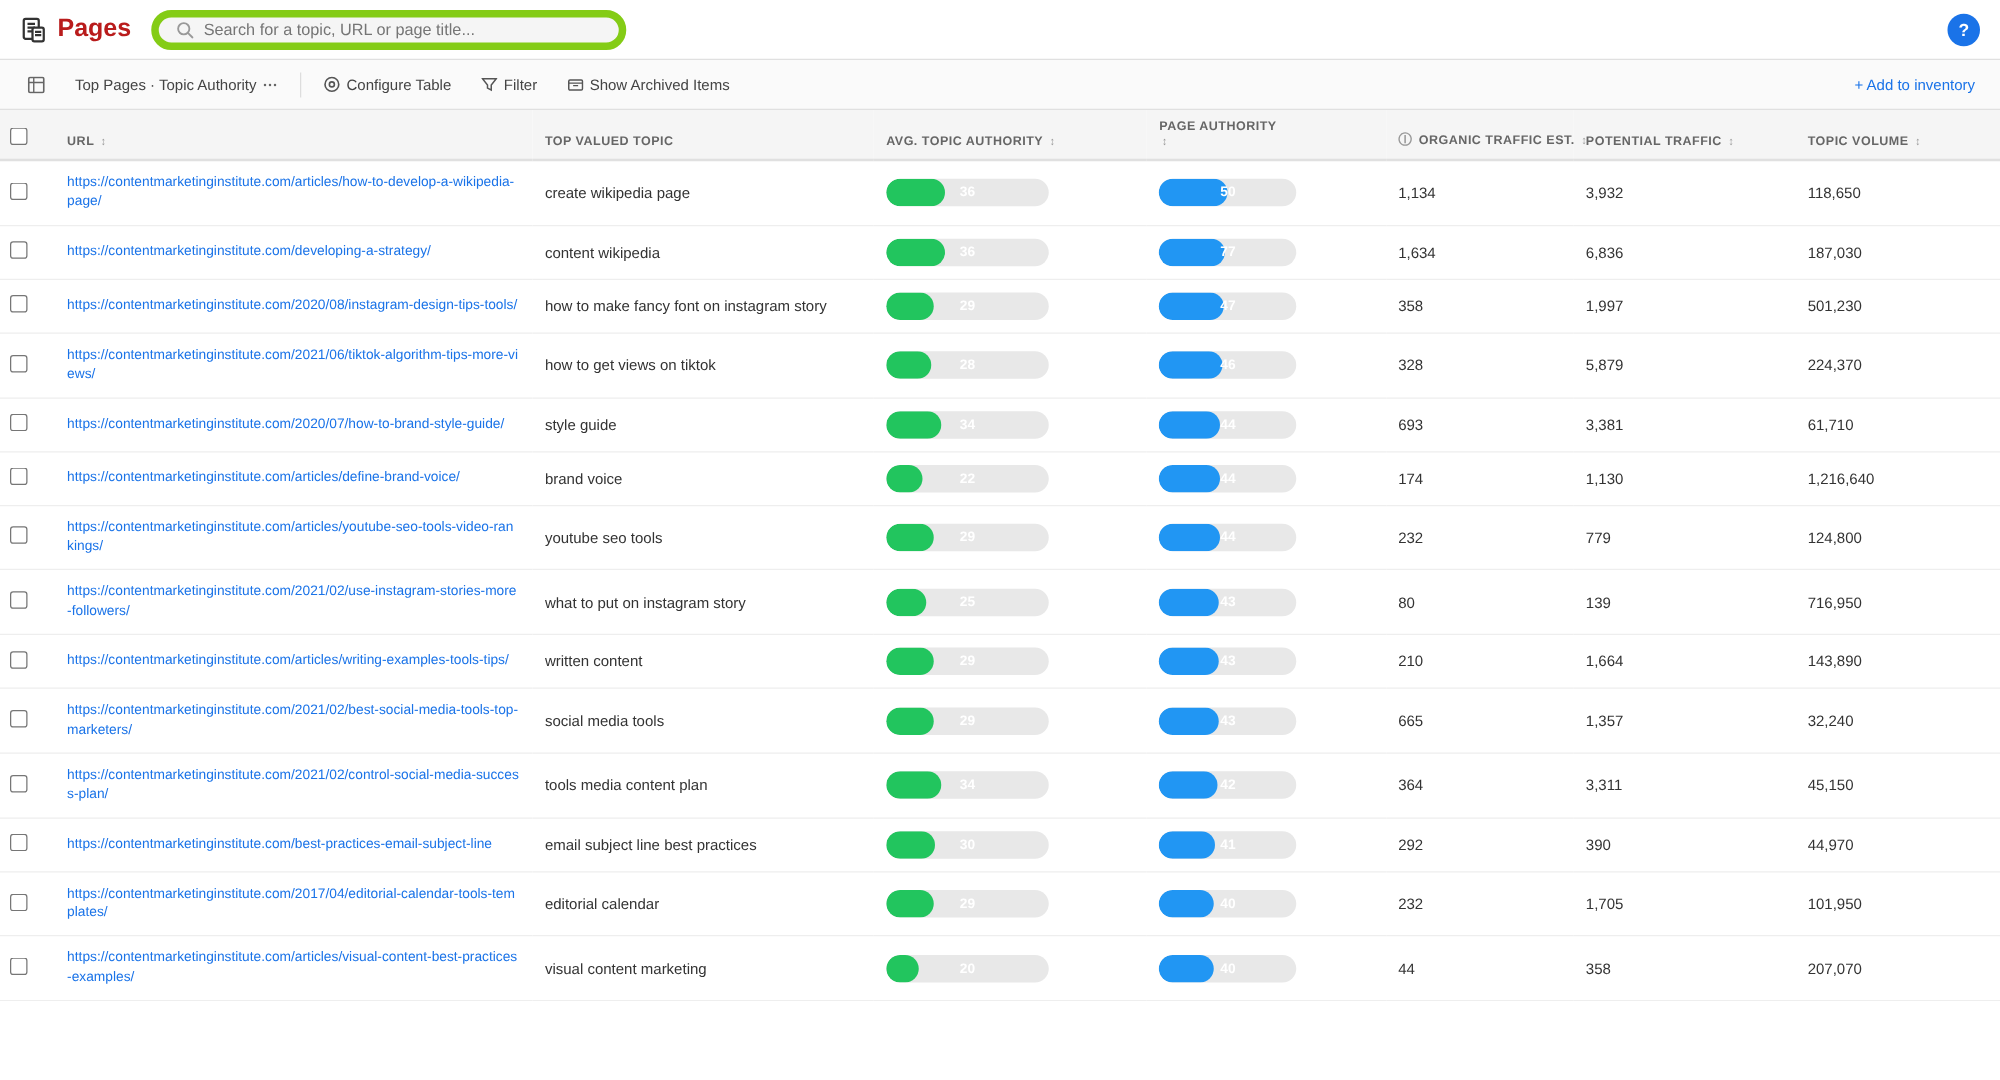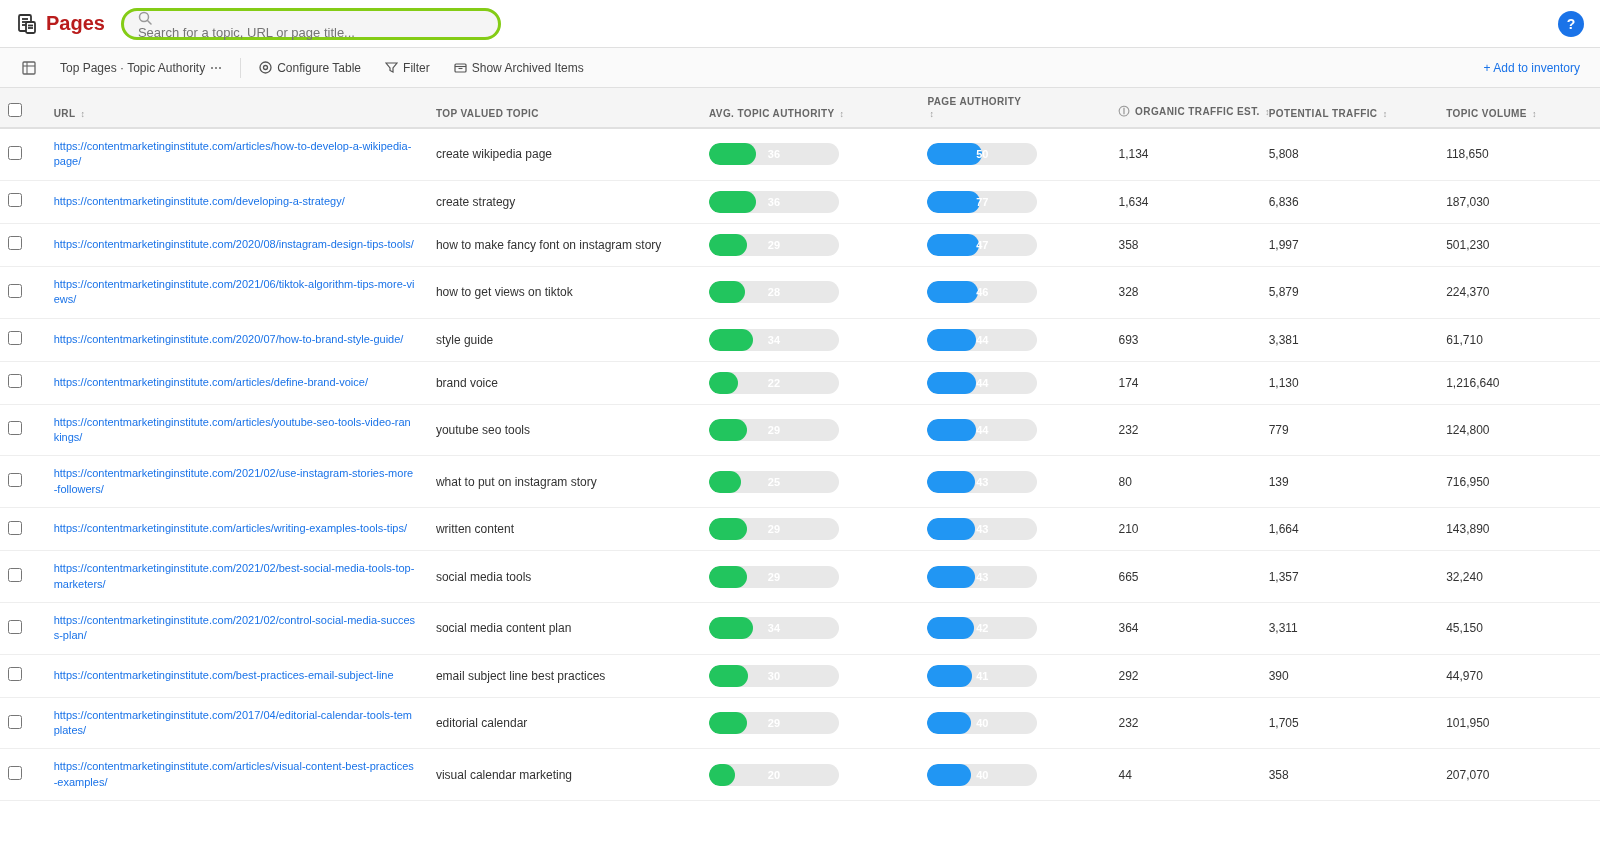--- a/index.html
+++ b/index.html
@@ -6,22 +6,22 @@
     body { font-family: -apple-system, BlinkMacSystemFont, 'Segoe UI', Arial, sans-serif; font-size: 13px; background: #fff; color: #333; overflow-x: hidden; }
 
     
     .top-header {
       display: flex; align-items: center; padding: 0 16px; height: 48px;
       border-bottom: 1px solid #e0e0e0; background: #fff;
     }
     .app-icon { width: 22px; height: 22px; margin-right: 8px; color: #333; flex-shrink: 0; }
     .app-title { font-size: 20px; font-weight: 700; margin-right: 16px; color: #b91c1c; }
     .search-bar {
-      display: flex; background: #f5f5f5; border: 3px solid #84cc16;
-      border-radius: 20px; padding: 0 14px; height: 32px; width: 380px; flex-direction: column;
+      display: flex; align-items: center; background: #f5f5f5; border: 6px solid #84cc16;
+      border-radius: 20px; padding: 0 14px; height: 32px; width: 380px;
     }
     .search-bar input {
       border: none; background: transparent; outline: none; font-size: 13px; color: #666; width: 100%;
     }
     .search-icon-svg { color: #999; margin-right: 8px; flex-shrink: 0; }
     .spacer { flex: 1; }
     .help-btn {
       width: 26px; height: 26px; border-radius: 50%; background: #1a73e8; color: #fff;
       display: flex; align-items: center; justify-content: center; font-weight: 700; font-size: 14px;
       cursor: pointer; flex-shrink: 0;
@@ -204,27 +204,27 @@
     <div class="bar-label">36</div>
   </div>
           </td>
           <td>
             <div class="bar-wrap-blue">
     <div class="bar-fill-blue" style="width:50%"></div>
     <div class="bar-label">50</div>
   </div>
           </td>
           <td>1,134</td>
-          <td>5,808</td>
+          <td>3,932</td>
           <td>118,650</td>
         </tr>
         <tr>
           <td class="check-col"><input type="checkbox" class="checkbox" style=""></td>
           <td class="url-cell col-url"><a href="#">https://contentmarketinginstitute.com/developing-a-strategy/</a></td>
-          <td>create strategy</td>
+          <td>content wikipedia</td>
           <td>
             <div class="bar-wrap">
     <div class="bar-fill-green" style="width:36%"></div>
     <div class="bar-label">36</div>
   </div>
           </td>
           <td>
             <div class="bar-wrap-blue">
     <div class="bar-fill-blue" style="width:48%"></div>
     <div class="bar-label">77</div>
@@ -390,21 +390,21 @@
     <div class="bar-label">43</div>
   </div>
           </td>
           <td>665</td>
           <td>1,357</td>
           <td>32,240</td>
         </tr>
         <tr>
           <td class="check-col"><input type="checkbox" class="checkbox" style=""></td>
           <td class="url-cell col-url"><a href="#">https://contentmarketinginstitute.com/2021/02/control-social-media-success-plan/</a></td>
-          <td>social media content plan</td>
+          <td>tools media content plan</td>
           <td>
             <div class="bar-wrap">
     <div class="bar-fill-green" style="width:34%"></div>
     <div class="bar-label">34</div>
   </div>
           </td>
           <td>
             <div class="bar-wrap-blue">
     <div class="bar-fill-blue" style="width:42%"></div>
     <div class="bar-label">42</div>
@@ -450,21 +450,21 @@
     <div class="bar-label">40</div>
   </div>
           </td>
           <td>232</td>
           <td>1,705</td>
           <td>101,950</td>
         </tr>
         <tr>
           <td class="check-col"><input type="checkbox" class="checkbox" style=""></td>
           <td class="url-cell col-url"><a href="#">https://contentmarketinginstitute.com/articles/visual-content-best-practices-examples/</a></td>
-          <td>visual calendar marketing</td>
+          <td>visual content marketing</td>
           <td>
             <div class="bar-wrap">
     <div class="bar-fill-green" style="width:20%"></div>
     <div class="bar-label">20</div>
   </div>
           </td>
           <td>
             <div class="bar-wrap-blue">
     <div class="bar-fill-blue" style="width:40%"></div>
     <div class="bar-label">40</div>

